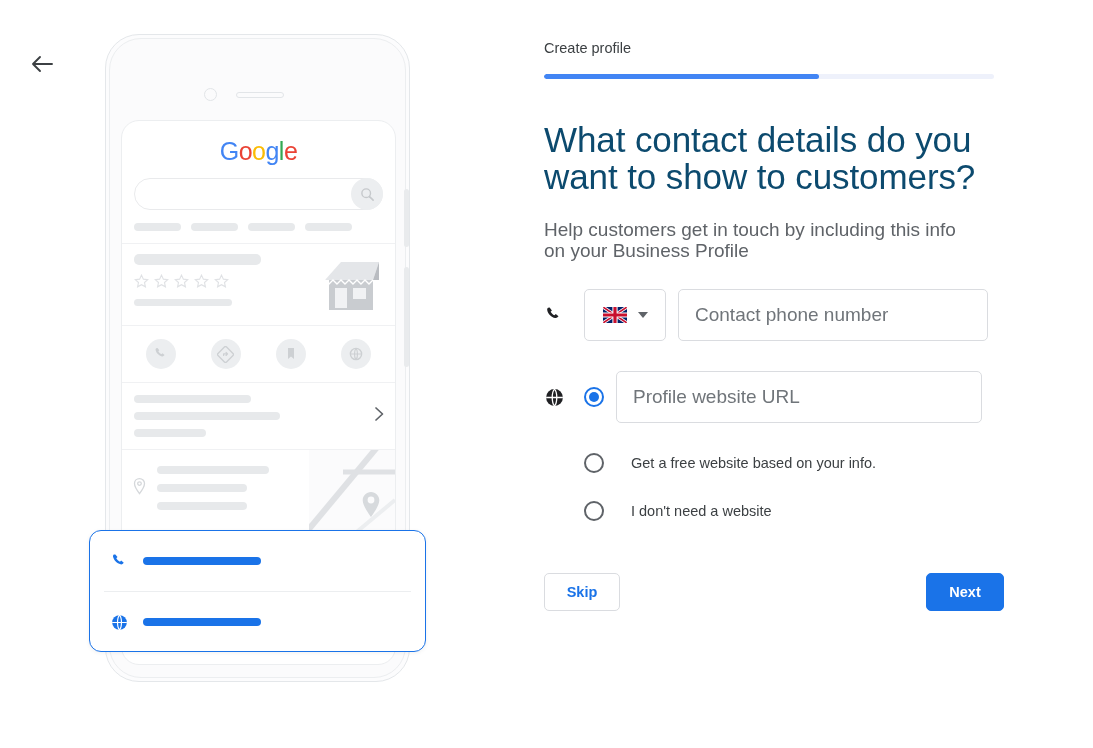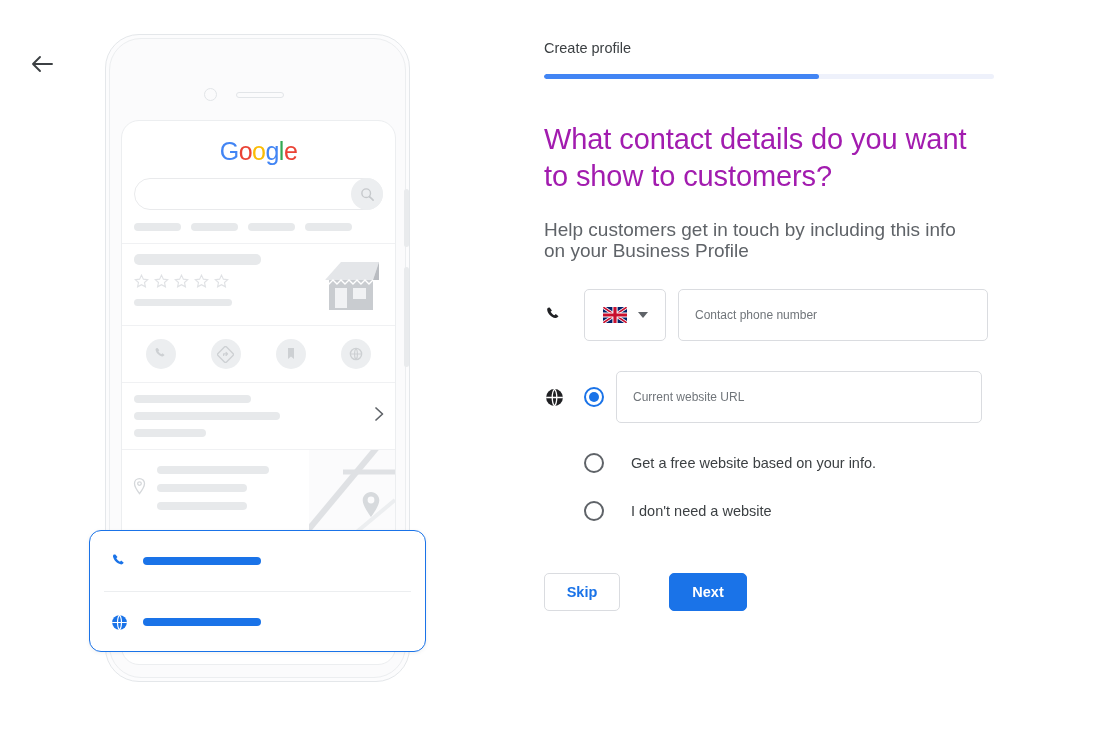--- a/index.html
+++ b/index.html
@@ -125,22 +125,22 @@
   .panel { position: absolute; left: 544px; top: 0; width: 460px; }
   .step-label { font-size: 14.5px; color: #3c4043; padding-top: 40px; }
   .progress-track {
     margin-top: 18px; height: 5px; border-radius: 3px;
     background: #eef1fb; width: 450px; overflow: hidden;
   }
   .progress-fill { height: 100%; background: #4285f4; border-radius: 3px; }
 
   .h1 {
     margin-top: 42px;
-    font-size: 29px; line-height: 37px; font-weight: 400;
-    color: #a21caf; letter-spacing: -0.1px; width: 440px;
+    font-size: 35px; line-height: 37px; font-weight: 400;
+    color: #0c4a6e; letter-spacing: -0.1px; width: 440px;
   }
   .sub {
     margin-top: 24px; font-size: 19px; line-height: 21px;
     color: #5f6368; width: 438px;
   }
 
   .field-row { display:flex; align-items:center; margin-top: 28px; }
   .lead-icon { width: 40px; display:flex; align-items:center; }
 
   .flag-select {
@@ -149,42 +149,42 @@
     background:#fff; cursor:pointer;
   }
   .flag { width: 24px; height: 16px; position: relative; overflow:hidden; border-radius:1px; }
   .caret {
     width: 0; height: 0; border-left: 5px solid transparent; border-right: 5px solid transparent;
     border-top: 6px solid #5f6368;
   }
   .text-input {
     height: 52px; border: 1px solid #dadce0; border-radius: 5px;
     display:flex; align-items:center; padding: 0 16px;
-    font-size: 12px; color: #70757a; background:#fff;
+    font-size: 19px; color: #70757a; background:#fff;
   }
   .phone-input { width: 310px; margin-left: 12px; }
   .url-input { width: 366px; margin-left: 12px; }
 
   .radio {
     width: 20px; height: 20px; border-radius: 50%;
     border: 2px solid #5f6368; display:flex; align-items:center; justify-content:center;
     flex: none; cursor:pointer;
   }
   .radio.on { border-color: #1a73e8; }
   .radio.on::after { content:""; width: 10px; height: 10px; border-radius:50%; background:#1a73e8; }
 
   .opt-row { display:flex; align-items:center; margin-top: 28px; padding-left: 40px; }
   .opt-label { font-size: 14.5px; color: #3c4043; margin-left: 27px; }
 
   .link {
     margin-top: 11px; margin-left: 107px;
     font-size: 14.5px; color: #1a73e8; font-weight: 600; cursor:pointer;
   }
 
-  .btnrow { display:flex; gap: 17px; margin-top: 52px; }
+  .btnrow { display:flex; gap: 17px; margin-top: 52px; justify-content: space-between; }
   .btn {
     height: 38px; border-radius: 5px; font-size: 14.5px;
     display:flex; align-items:center; justify-content:center; cursor:pointer;
   }
   .btn-skip { width: 76px; border:1px solid #dadce0; color:#1a73e8; background:#fff; font-weight:600; }
   .btn-next { width: 78px; background:#1a73e8; color:#fff; font-weight:600; border:1px solid #1a73e8;margin-left:32px; }
 </style>
 </head>
 <body>
 
@@ -385,21 +385,21 @@
     </div>
 
     <div class="field-row" style="margin-top:30px">
       <div class="lead-icon">
         <svg width="21" height="21" viewBox="0 0 16 16">
           <circle cx="8" cy="8" r="6.4" fill="#202124"></circle>
           <path d="M8 1.6c-2.3 2.3-2.3 10.5 0 12.8M8 1.6c2.3 2.3 2.3 10.5 0 12.8M1.6 8h12.8" fill="none" stroke="#fff" stroke-width="1"></path>
         </svg>
       </div>
       <div class="radio on"></div>
-      <div class="text-input url-input">Current website URL</div>
+      <div class="text-input url-input">Profile website URL</div>
     </div>
 
     <div class="opt-row" style="margin-top:30px">
       <div class="radio"></div>
       <div class="opt-label">Get a free website based on your info.</div>
     </div>
 
     <div class="opt-row">
       <div class="radio"></div>
       <div class="opt-label">I don't need a website</div>

